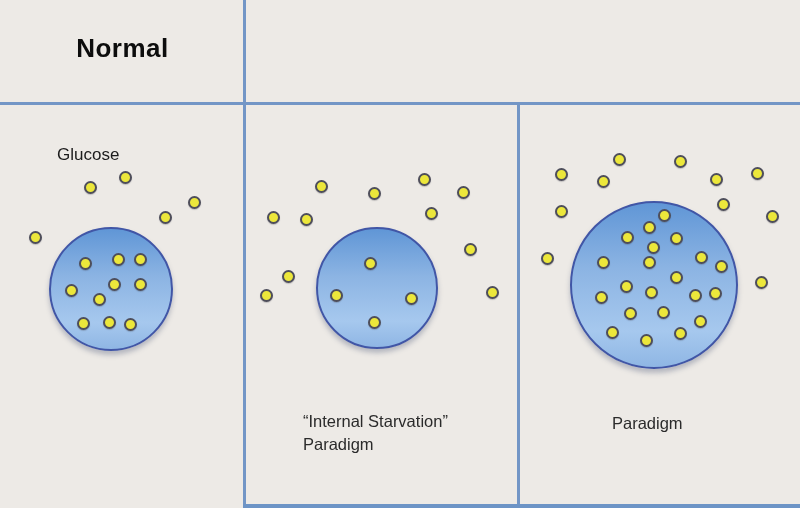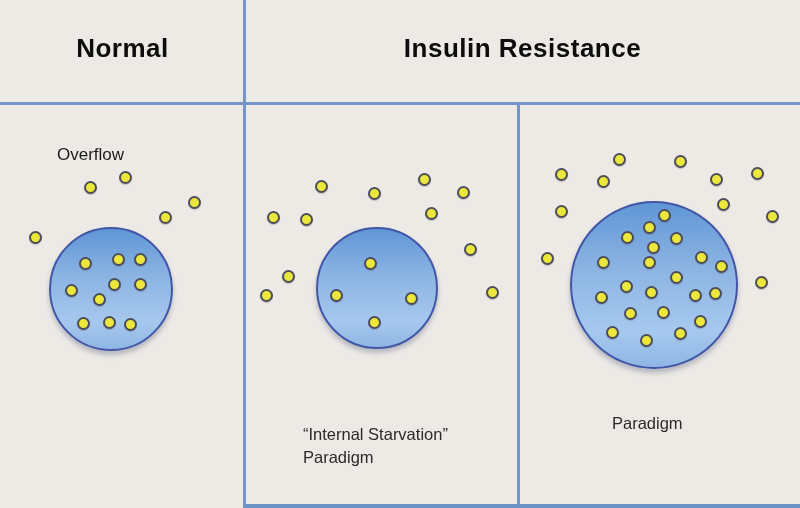--- a/index.html
+++ b/index.html
@@ -40,35 +40,34 @@
 
   .small-label {
     position:absolute; color:#1C1C1C; font-size:17px;
   }
   .glucose-label { left:57px; top:145px; }
   .cell-label { left:61px; top:366px; width:100px; text-align:center; font-size:18px; }
 
   .caption {
     position:absolute; color:#2B2B2B; font-size:16.5px; line-height:23px;
   }
-  .caption-p2 { left:303px; top:410px;margin-top:13px; }
+  .caption-p2 { left:303px; top:410px; }
   .caption-p3 { left:612px; top:412px; }
 </style>
 </head>
 <body>
 
 <div class="stage">
 
   <div class="divider h1"></div>
   <div class="divider v1"></div>
   <div class="divider v2"></div>
   <div class="divider bottom-line"></div>
 
   <div class="header-label header-normal">Normal</div>
-  <div class="header-label header-ir">Insulin Resistance</div>
 
   <div id="diagram-layer">
       <div class="cell-circle" style="left: 49px; top: 227px; width: 124px; height: 124px;"></div>
       <div class="glucose-dot" style="left: 83.5px; top: 180.5px;"></div>
       <div class="glucose-dot" style="left: 118.5px; top: 170.5px;"></div>
       <div class="glucose-dot" style="left: 187.5px; top: 195.5px;"></div>
       <div class="glucose-dot" style="left: 158.5px; top: 210.5px;"></div>
       <div class="glucose-dot" style="left: 28.5px; top: 230.5px;"></div>
       <div class="glucose-dot" style="left: 78.5px; top: 256.5px;"></div>
       <div class="glucose-dot" style="left: 111.5px; top: 252.5px;"></div>
@@ -124,21 +123,21 @@
       <div class="glucose-dot" style="left: 688.5px; top: 288.5px;"></div>
       <div class="glucose-dot" style="left: 708.5px; top: 286.5px;"></div>
       <div class="glucose-dot" style="left: 623.5px; top: 306.5px;"></div>
       <div class="glucose-dot" style="left: 656.5px; top: 305.5px;"></div>
       <div class="glucose-dot" style="left: 693.5px; top: 314.5px;"></div>
       <div class="glucose-dot" style="left: 605.5px; top: 325.5px;"></div>
       <div class="glucose-dot" style="left: 639.5px; top: 333.5px;"></div>
       <div class="glucose-dot" style="left: 673.5px; top: 326.5px;"></div>
     </div>
 
-  <div class="small-label glucose-label">Overflow</div>
+  <div class="small-label glucose-label">Glucose</div>
 
   <div class="caption caption-p2">
     <div>“Internal Starvation”</div>
     <div>Paradigm</div>
   </div>
 
   <div class="caption caption-p3">
     <div>Paradigm</div>
   </div>
 

